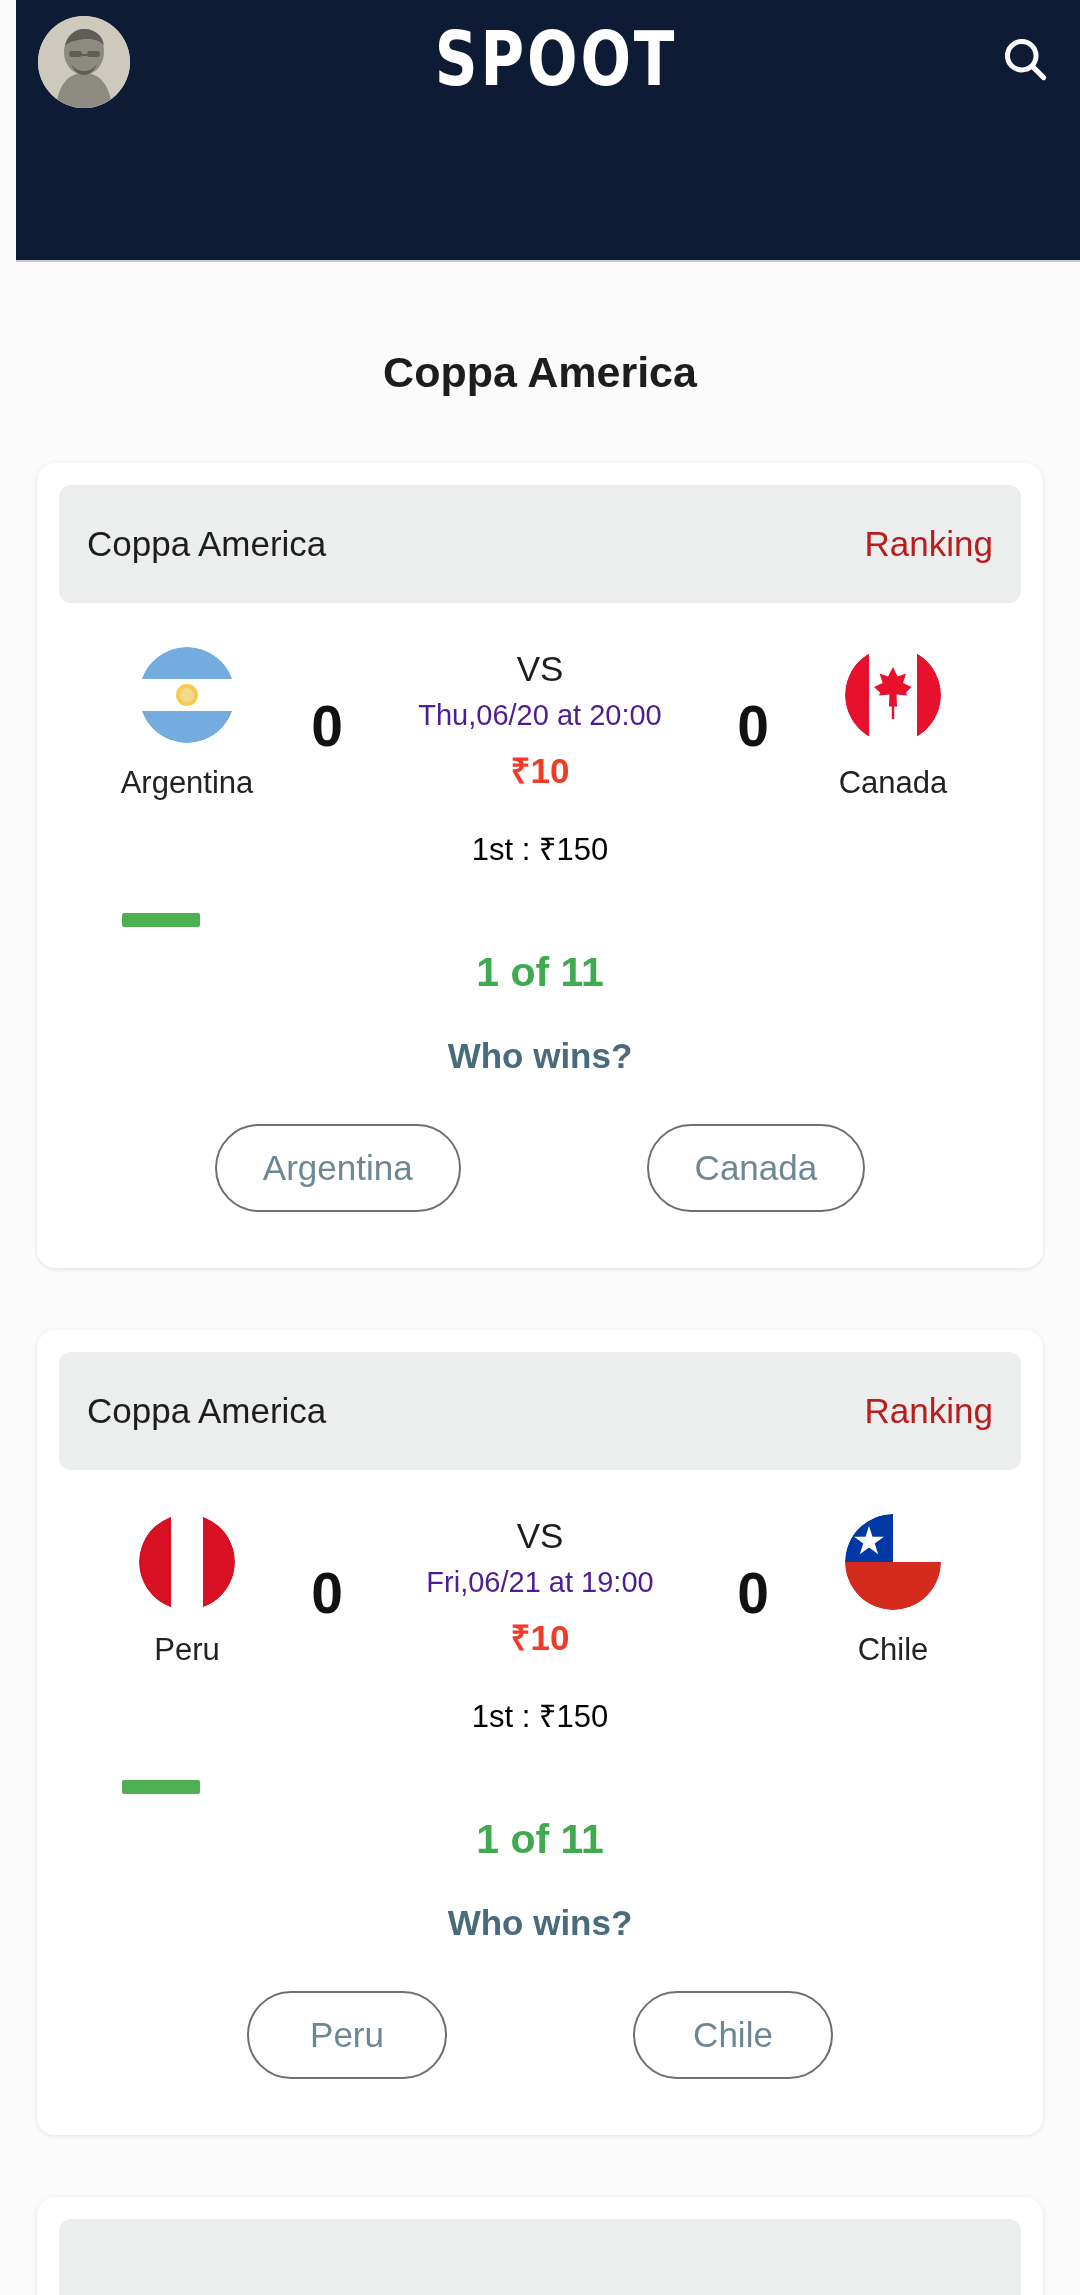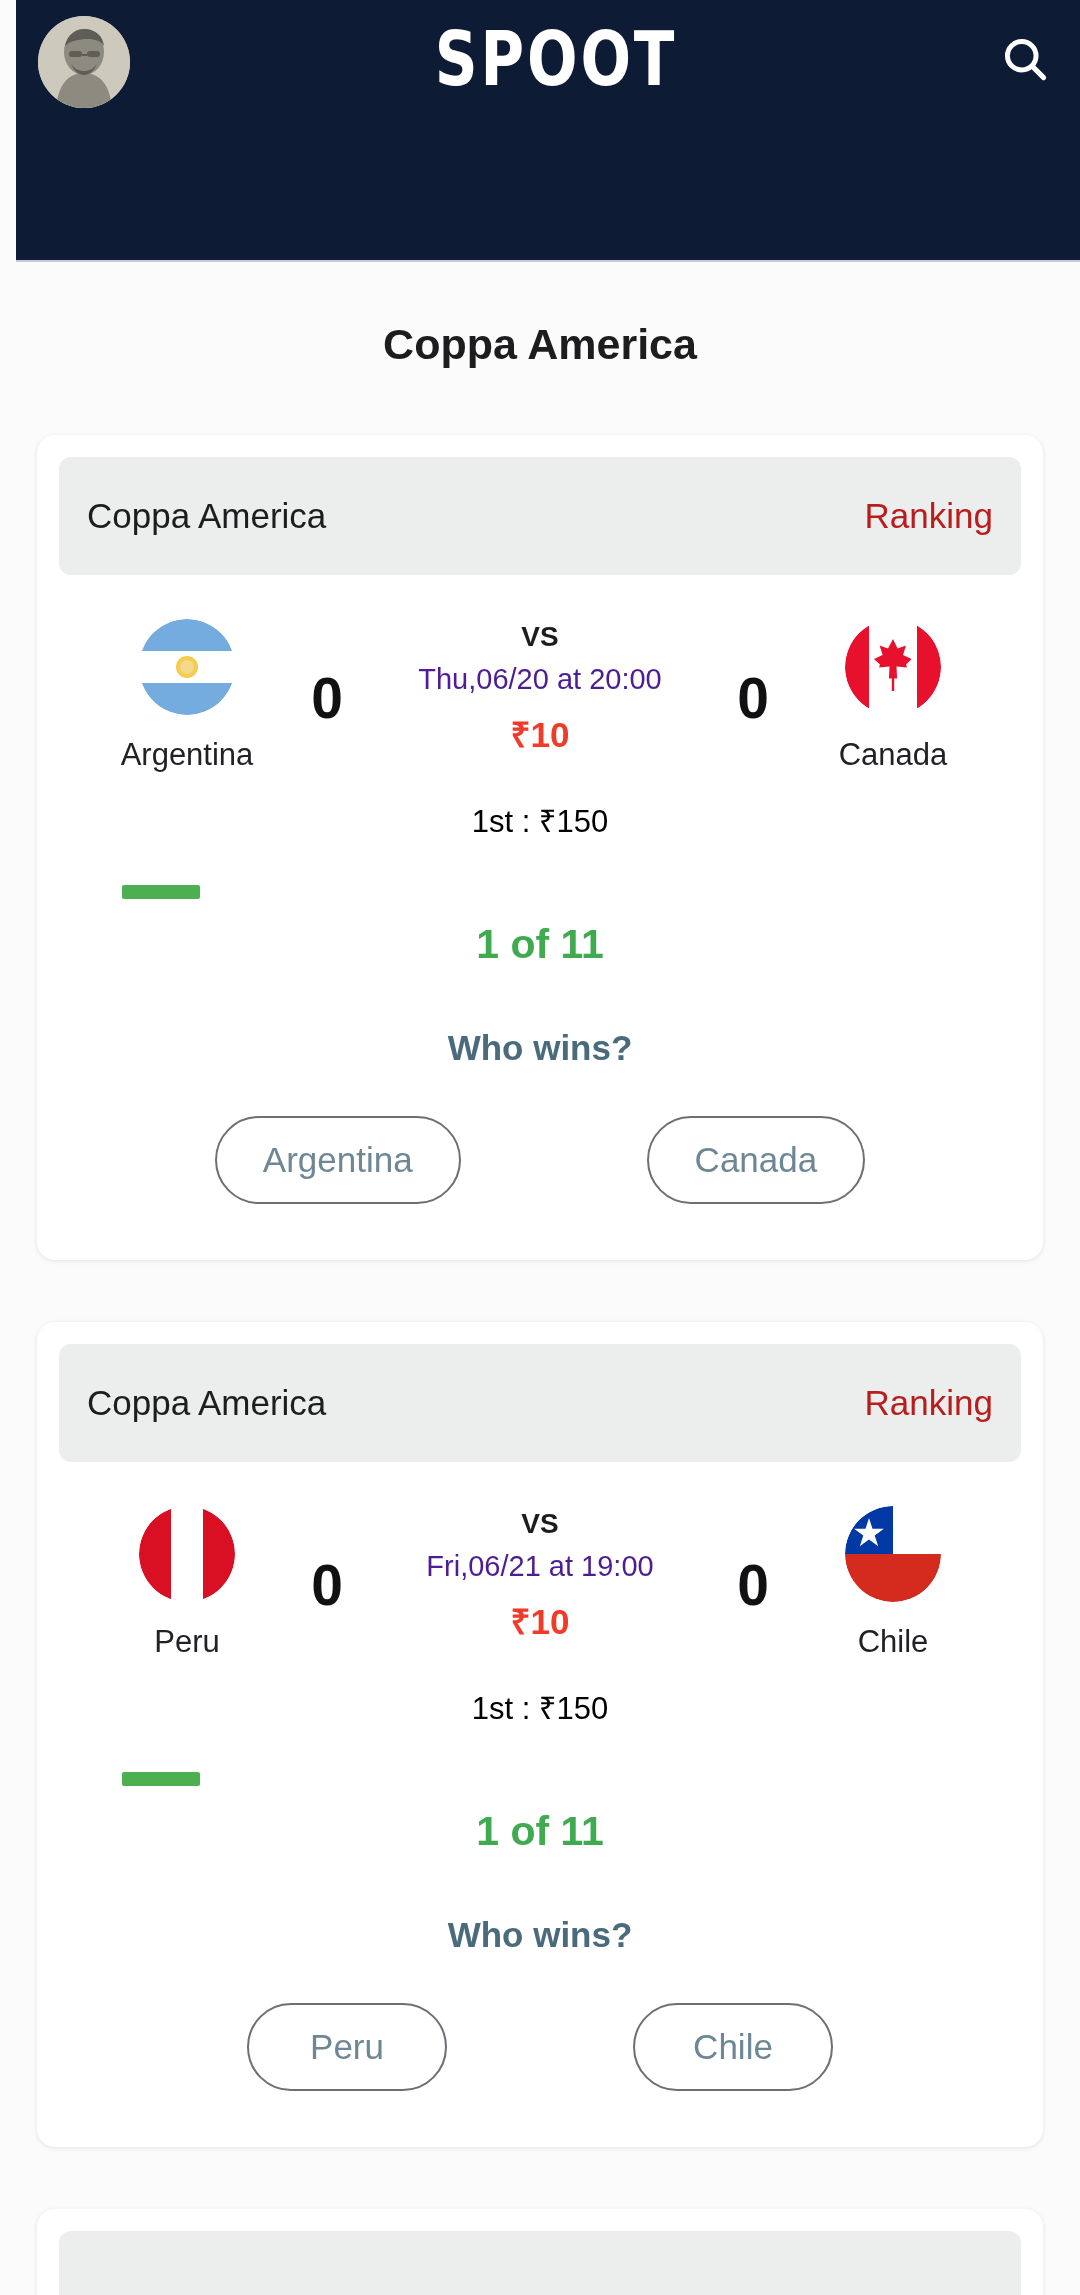--- a/index.html
+++ b/index.html
@@ -72,21 +72,21 @@
     background: #4caf50;
     border-radius: 6px;
   }
   .tab.active .underline { display: block; }
 
   
   .content {
     position: absolute; top: 262px; left: 0;
     width: 1080px; height: 2033px;
     background: #fbfbfb;
-    padding-top: 58px;
+    padding-top: 86px;
     overflow: hidden;
   }
   .page-title {
     text-align: center;
     font-size: 43px;
     font-weight: 700;
     color: #1d1d1f;
     margin-bottom: 66px;
   }
 
@@ -124,35 +124,35 @@
   .flag svg { display: block; width: 96px; height: 96px; }
   .team-name { font-size: 31px; color: #222226; }
 
   .score {
     font-size: 57px; font-weight: 700; color: #111114;
     flex: 0 0 auto; padding-top: 46px; width: 60px; text-align: center;
   }
   .center-col {
     flex: 1 1 auto; text-align: center; padding-top: 2px;
   }
-  .vs { font-size: 28px; font-weight: 700; color: #1d1d1f; margin-bottom: 10px; }
+  .vs { font-size: 35px; font-weight: 400; color: #1d1d1f; margin-bottom: 10px; }
   .match-date { font-size: 29px; color: #4c1d95; margin-bottom: 14px; }
   .entry-fee { font-size: 35px; font-weight: 700; color: #f23a28; }
   .prize { text-align: center; font-size: 31px; color: #000000; margin-top: 26px; }
 
   .progress-wrap { padding: 44px 0 0 85px; }
   .progress-bar { width: 78px; height: 14px; background: #4caf50; border-radius: 2px; }
 
   .progress-label {
     text-align: center; font-size: 41px; font-weight: 700;
     color: #3faa4f; margin-top: 22px;
   }
   .question {
     text-align: center; font-size: 35px; font-weight: 700;
-    color: #4a6b7c; margin-top: 60px;
+    color: #4a6b7c; margin-top: 40px;
   }
   .choices {
     display: flex; justify-content: center; gap: 186px;
     padding: 48px 0 56px 0;
   }
   .choice-btn {
     min-width: 200px;
     padding: 22px 46px;
     border: 2px solid #6e6e74;
     border-radius: 46px;

